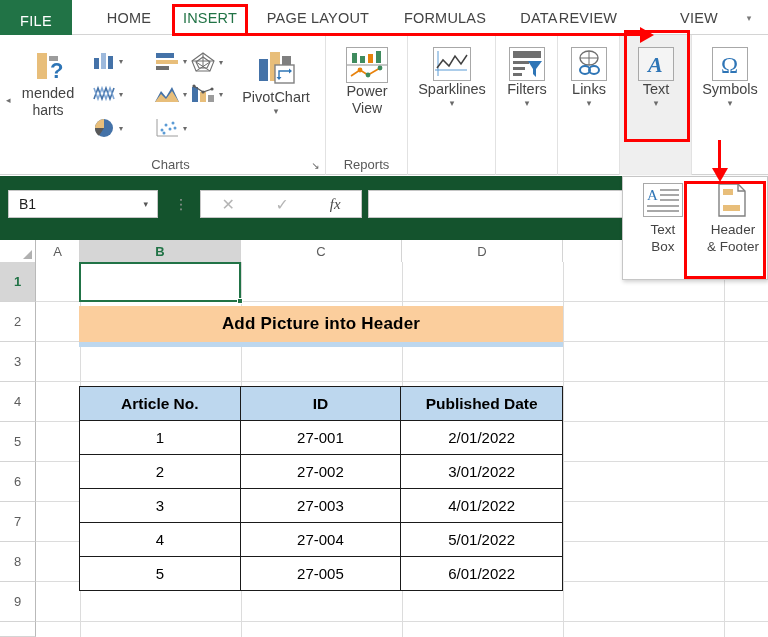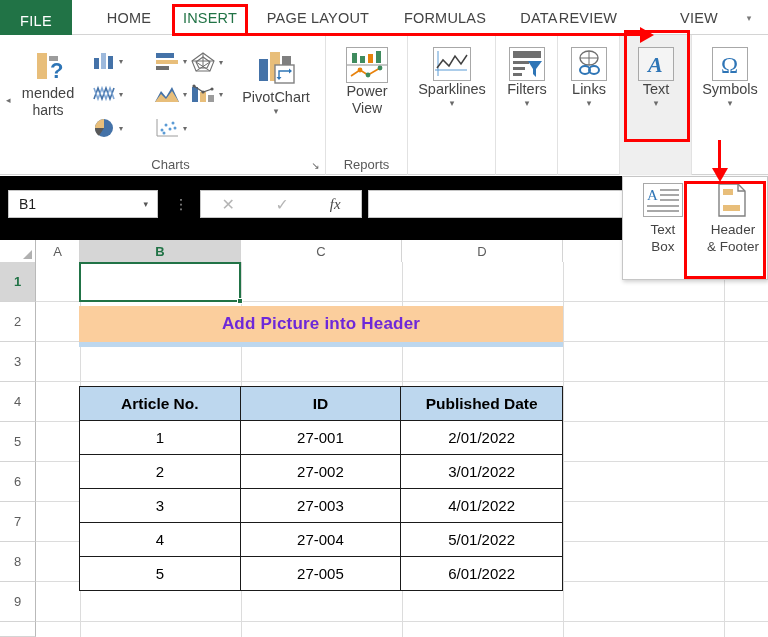--- a/index.html
+++ b/index.html
@@ -79,21 +79,21 @@
     display: block; position: relative;
   }
 
   
   .chartbtn { position: absolute; display: flex; align-items: center; }
   .chartbtn .car { font-size: 8px; color:#6a6a6a; margin-left: 3px; }
 
   
   .fbar {
     position: absolute; left: 0; top: 176px; width: 768px; height: 64px;
-    background: #000000;
+    background: #14532d;
   }
   .namebox {
     position: absolute; left: 8px; top: 14px; width: 150px; height: 28px;
     border: 1px solid #c6c6c6; background: #fff;
     display: flex; align-items: center;
   }
   .namebox .nb-text {
     font-size: 14px; color: #1f1f1f; padding-left: 10px; flex: 1;
     font-family: "Liberation Sans", sans-serif;
   }
@@ -159,21 +159,21 @@
   .selcell .handle {
     position: absolute; right: -4px; bottom: -4px;
     width: 6px; height: 6px; background: #217346;
     border: 1px solid #ffffff;
   }
 
   
   .banner {
     position: absolute; background: #FBCE9D;
     display: flex; align-items: center; justify-content: center;
-    font-size: 17px; font-weight: bold; color: #6d28d9;
+    font-size: 17px; font-weight: bold; color: #000000;
     letter-spacing: .2px;
   }
   .banner-underline { position: absolute; background: #BDD7EE; }
 
   
   .dtable { position: absolute; border-collapse: collapse; }
   .dtable td, .dtable th {
     border: 1.5px solid #1a1a1a;
     text-align: center;
     font-size: 15px;

